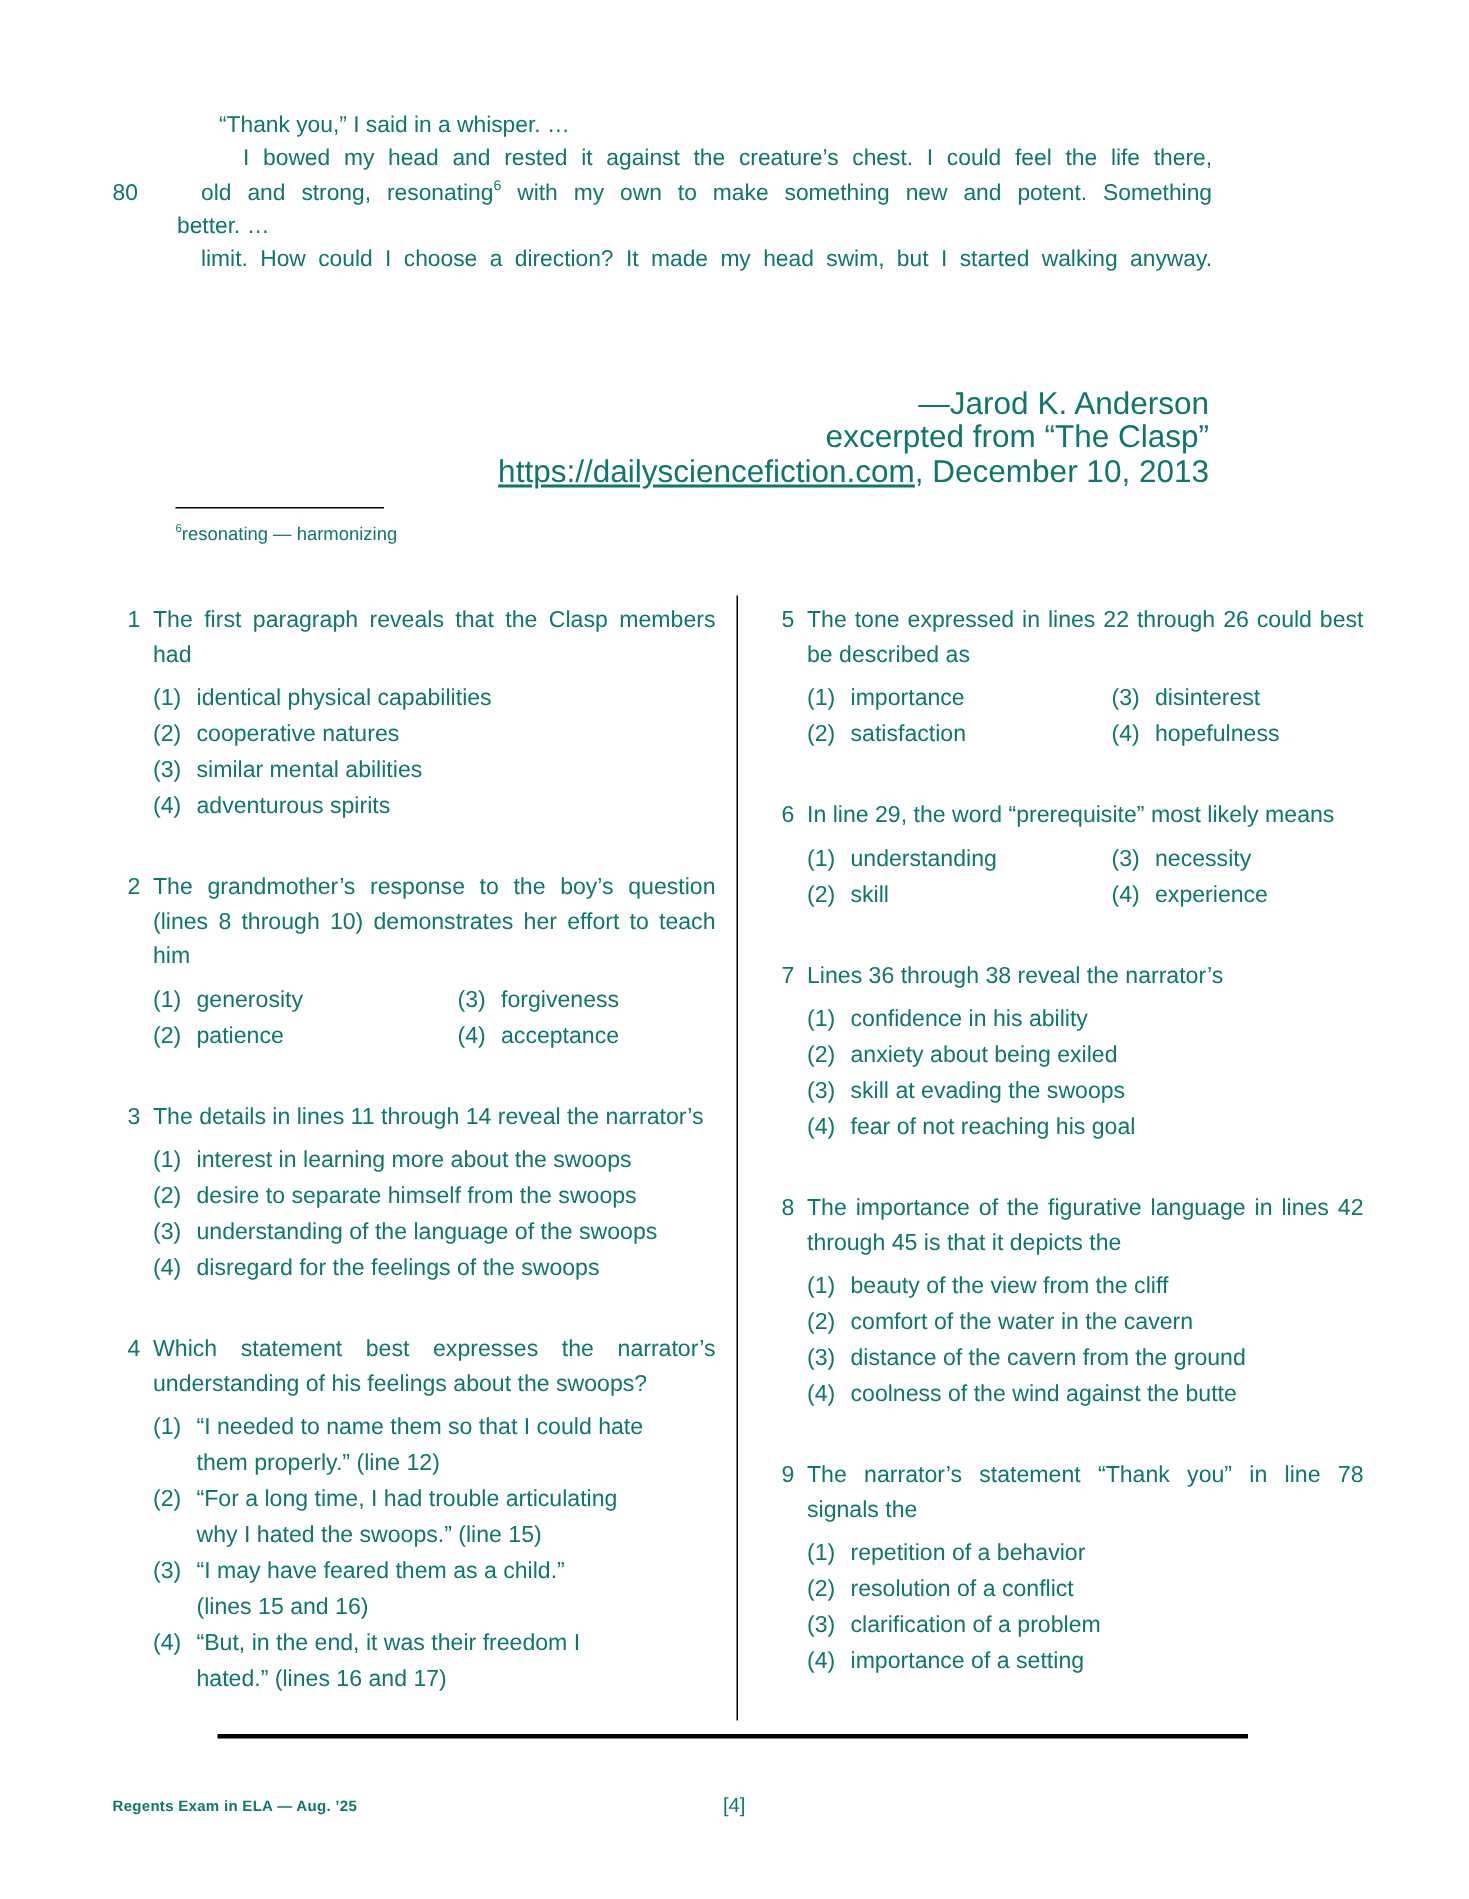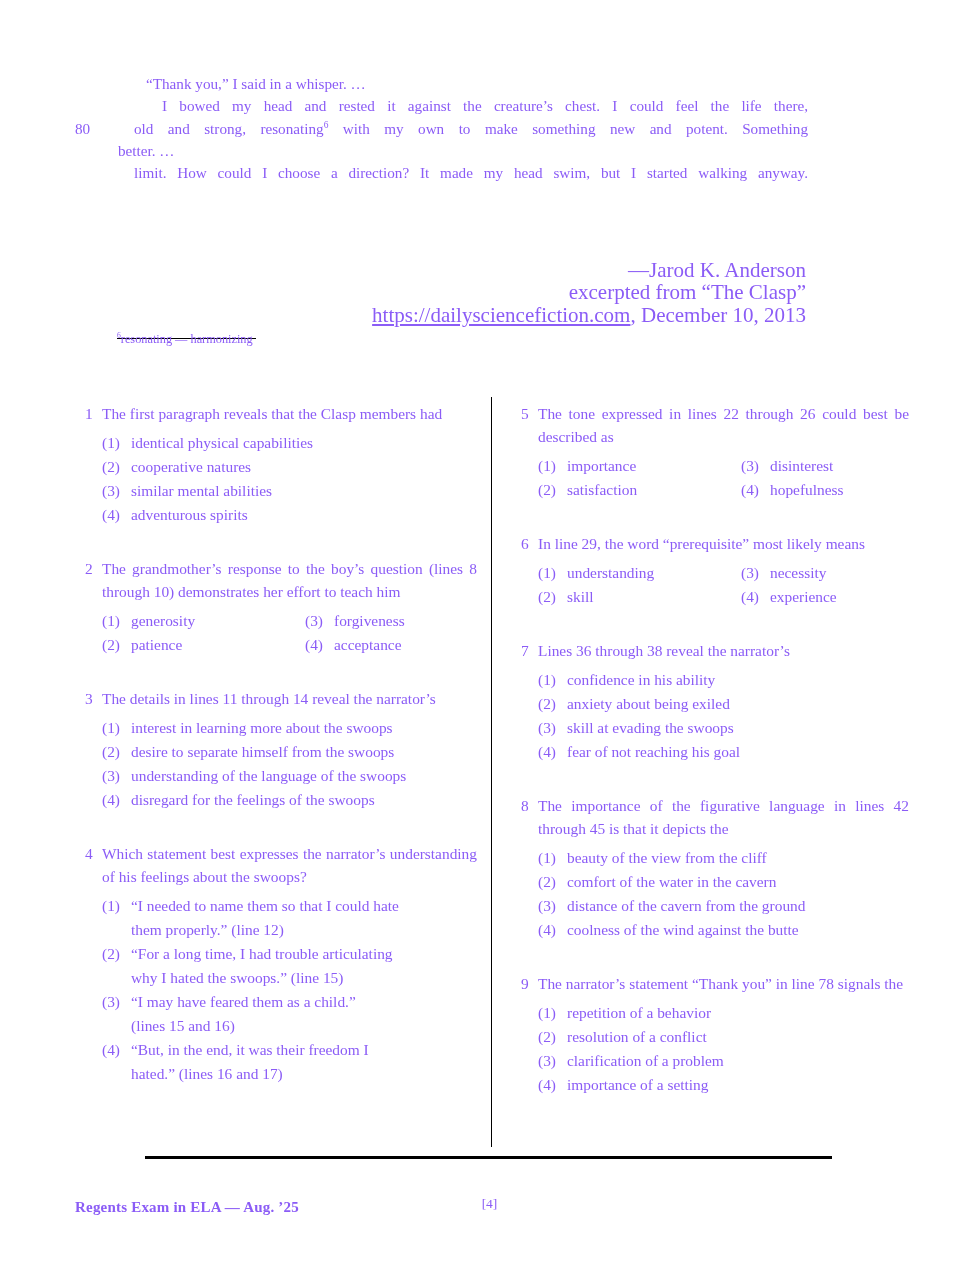--- a/index.html
+++ b/index.html
@@ -2,56 +2,56 @@
 <html><head>
 <meta charset="utf-8">
 <style>
   html, body { margin: 0; padding: 0; }
   body { background: #ffffff; }
   .page {
     position: relative;
     width: 979px;
     height: 1223px;
     background: #ffffff;
-    color: #8b5cf6;
-    font-family: Liberation Serif, serif;
+    color: #0f766e;
+    font-family: Liberation Sans, sans-serif;
     overflow: hidden;
   }
   
   .passage { position: absolute; top: 73px; left: 75px; width: 733px; }
   .p-line { display: flex; font-size: 15.2px; line-height: 22.3px; }
   .p-num { flex: 0 0 43px; }
   .p-text { flex: 1; }
   .p-line.fill .p-text { text-align: justify; text-align-last: justify; margin-left: 16px; }
   .p-line.indent .p-text { text-indent: 28px; }
   sup { font-size: 0.62em; vertical-align: super; line-height: 0; }
   
   .attribution { position: absolute; top: 259px; right: 173px; text-align: right; font-size: 21px; line-height: 22.3px; }
   .link { text-decoration: underline; }
   
   .footnote-rule { position: absolute; top: 338px; left: 117px; width: 139px; border-top: 1px solid #000; }
-  .footnote { position: absolute; top: 332px; left: 117px; font-size: 12.3px; text-align: right; }
+  .footnote { position: absolute; top: 349px; left: 117px; font-size: 12.3px; text-align: right; }
   
   .questions { position: absolute; top: 402px; left: 0; width: 979px; display: flex; align-items: flex-start; }
   .q-col.left { margin-left: 85px; width: 392px; }
   .col-divider { flex: 0 0 1px; width: 1px; height: 750px; background: #000; margin-left: 14px; margin-top: -5px; }
   .q-col.right { margin-left: 29px; width: 388px; }
   .question { margin-bottom: 30px; font-size: 15.4px; }
   .q-head { display: flex; }
   .q-num { flex: 0 0 17px; line-height: 23px; }
   .q-text { flex: 1; text-align: justify; line-height: 23px; }
   .options { margin-top: 6px; margin-left: 17px; }
   .option { display: flex; line-height: 24px; }
   .opt-label { flex: 0 0 29px; }
   .opt-text { flex: 1; white-space: pre-wrap; }
   .options.two-col { display: grid; grid-template-columns: 203px 1fr; }
   
   .bottom-rule { position: absolute; top: 1156px; left: 145px; width: 687px; height: 2.5px; background: #000; }
   .footer { position: absolute; top: 1196px; left: 0; width: 979px; text-align: center; font-size: 13.5px; }
-  .footer-left { position: absolute; left: 75px; top: 3px; font-size: 15px; font-weight: bold; letter-spacing: 0.2px; }
+  .footer-left { position: absolute; left: 75px; top: 3px; font-size: 10px; font-weight: bold; letter-spacing: 0.2px; }
 </style>
 </head>
 <body>
 
 <div class="page">
 
   <div class="passage">
     <div>
         <div class="p-line indent">
           <span class="p-num"></span>

